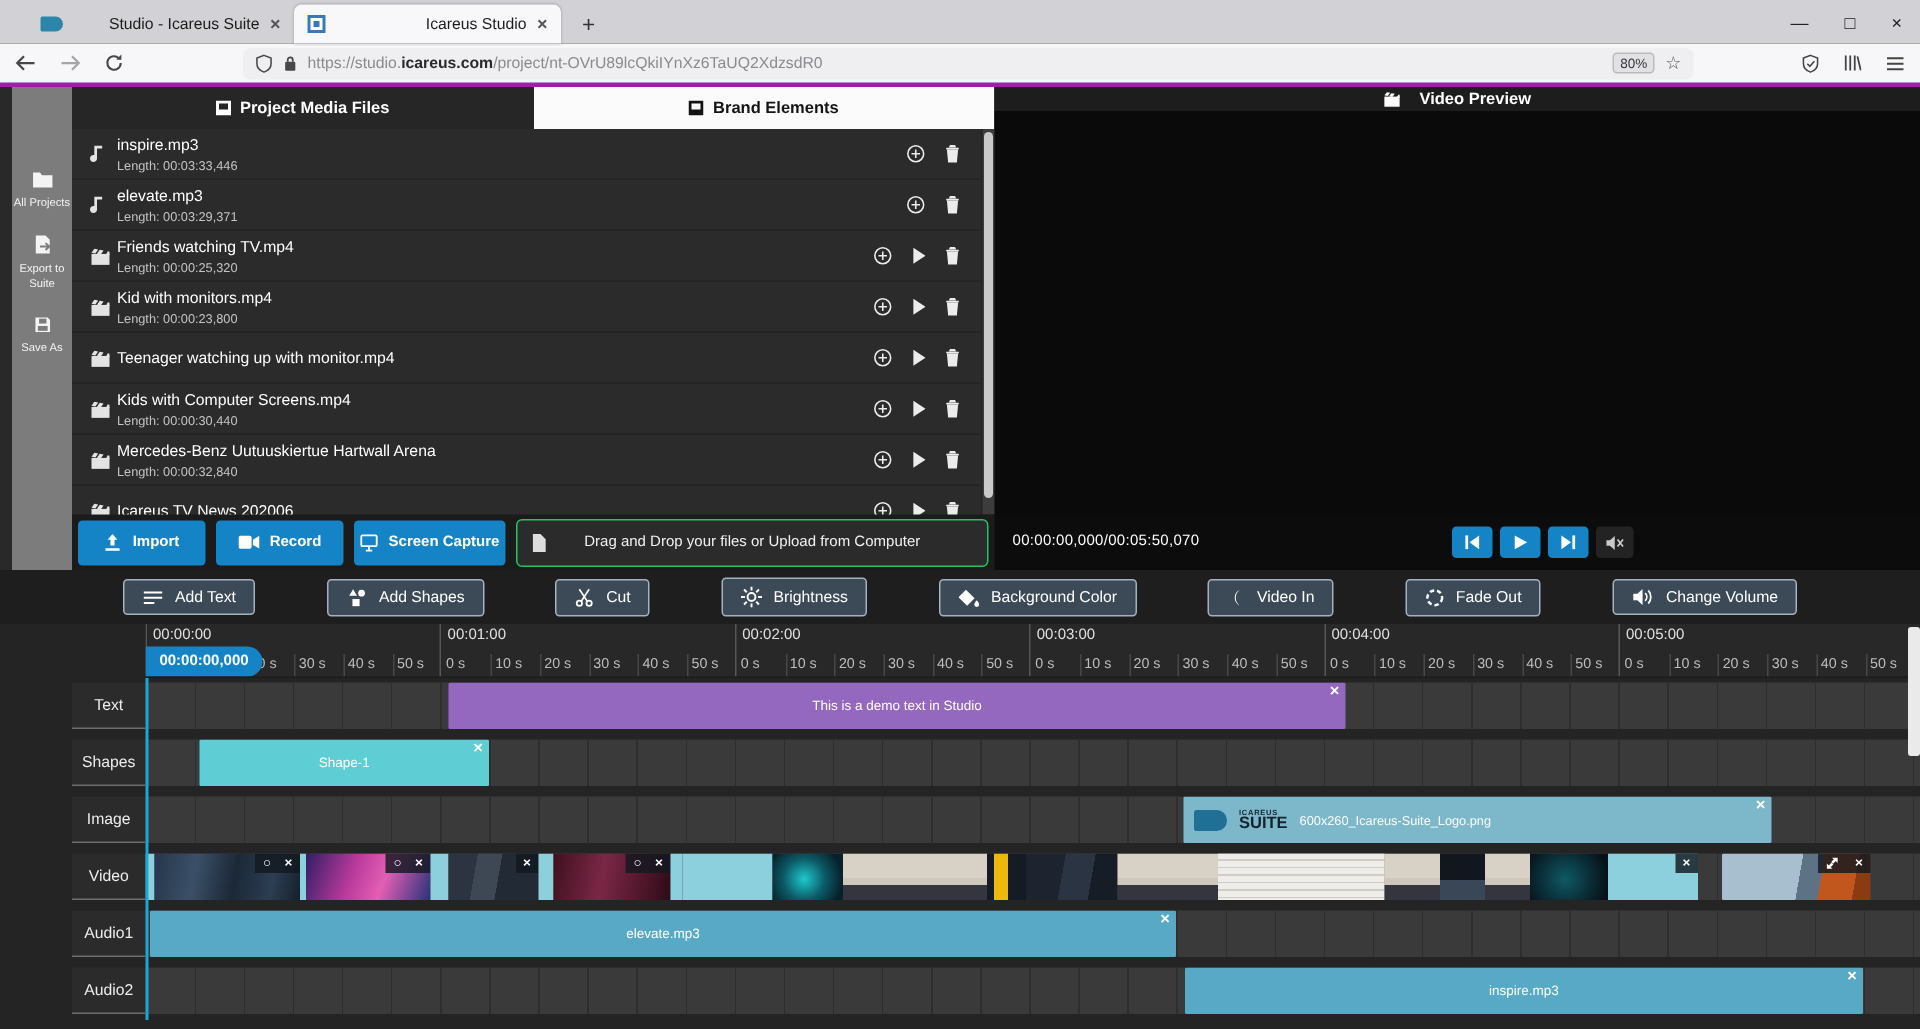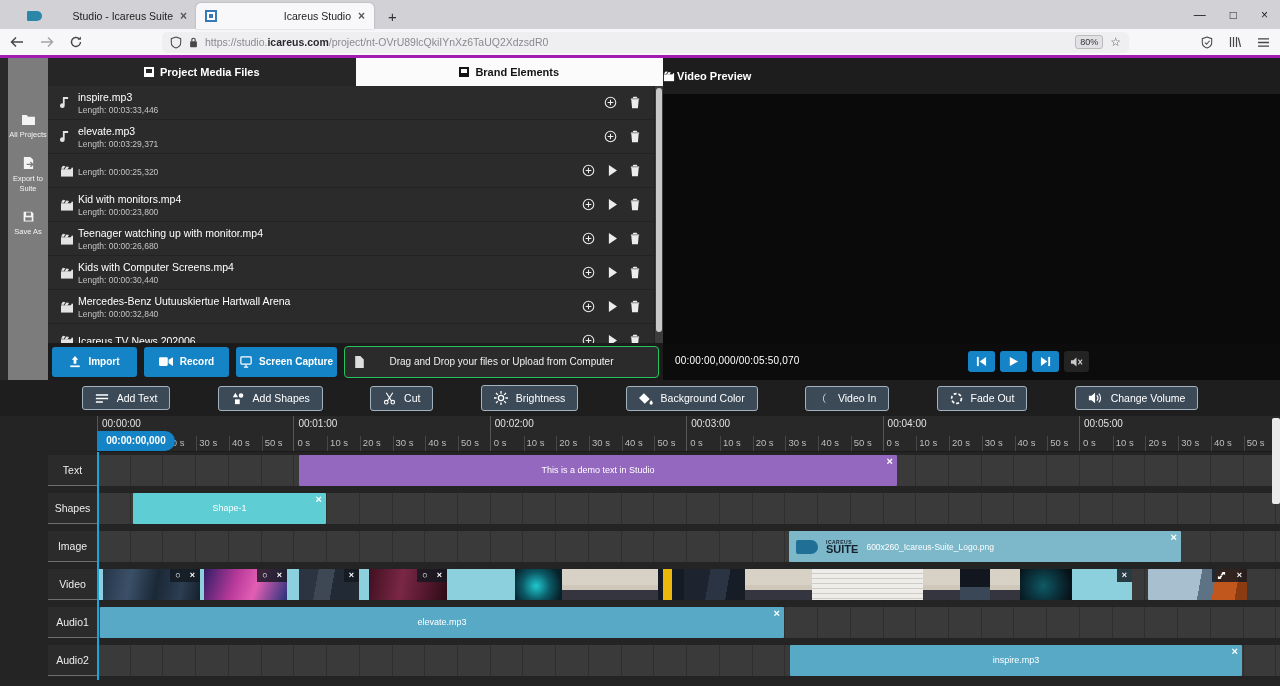--- a/index.html
+++ b/index.html
@@ -53,21 +53,21 @@
   .mbtn{display:flex;align-items:center;cursor:pointer;}
   .mscroll{position:absolute;right:0;top:0;width:8px;height:100%;background:#3c3c3c;}
   .mthumb{position:absolute;right:1px;top:2px;width:6px;height:95%;background:#c9c9c9;border-radius:3px;}
   .actions{height:37px;background:#1b1b1b;display:flex;align-items:center;gap:7px;padding:0 4px;}
   .abtn{width:85px;height:30px;background:#1584c7;border:none;border-radius:3px;color:#fff;font-size:10px;font-weight:bold;display:flex;align-items:center;justify-content:center;gap:7px;cursor:pointer;flex:none;}
   .dropzone{flex:1;height:32px;background:#2b2b2b;border:1px solid #22c55e;border-radius:4px;color:#f0f0f0;font-size:10px;display:flex;align-items:center;justify-content:center;position:relative;cursor:pointer;}
   .dropzone .dzic{position:absolute;left:10px;top:9px;color:#ddd;}
 
   
   .preview{flex:1;background:#0c0c0c;display:flex;flex-direction:column;}
-  .phead{height:36px;background:#1d1d1d;display:flex;align-items:center;gap:2px;color:#fff;font-size:11px;font-weight:bold;}
+  .phead{height:16px;background:#1d1d1d;display:flex;align-items:center;justify-content:center;gap:12px;color:#fff;font-size:11px;font-weight:bold;}
   .pbody{flex:1;background:#0a0a0a;}
   .pfoot{height:36px;position:relative;}
   .timecode{position:absolute;left:12px;top:11px;font-size:10px;color:#fff;letter-spacing:.2px;}
   .pctrl{position:absolute;left:305px;top:7px;display:flex;gap:5px;align-items:center;}
   .pbtn{width:27px;height:21px;background:#1584c7;border:none;border-radius:3px;color:#fff;display:flex;align-items:center;justify-content:center;cursor:pointer;}
   .pmute{width:25px;height:21px;background:#232323;border-radius:3px;color:#c9c9c9;display:flex;align-items:center;justify-content:center;cursor:pointer;}
 
   
   .toolbar{height:36px;background:#1e1e1e;display:flex;align-items:center;justify-content:space-around;padding:0 58px;}
   .tbtn{display:flex;align-items:center;gap:8px;background:#3c4a58;border:1px solid #a3b2bf;border-radius:3px;color:#fff;font-size:10.5px;padding:5px 12px;cursor:pointer;white-space:nowrap;}
@@ -308,20 +308,21 @@
   </div>
 
   <div class="mrow">
     <span class="mtype">
               <svg width="14" height="12" viewBox="0 0 16 14">
                 <rect x="1" y="5" width="14" height="8.5" fill="currentColor"></rect>
                 <path d="M1 4l2.2-3 3 .6-2.2 3zM7.4 1.8l3 .6-2.2 3-3-.6zM13.6 3l1.4.3V6h-3z" fill="currentColor"></path>
               </svg>
             </span>
     <div class="minfo">
+      <div class="mname">Friends watching TV.mp4</div>
       <div class="mlen">Length: 00:00:25,320</div>
     </div>
     <div class="mbtns">
       <span class="mbtn">
                 <svg width="13" height="13" viewBox="0 0 16 16">
                   <circle cx="8" cy="8" r="6.5" fill="none" stroke="currentColor" stroke-width="1.3"></circle>
                   <path d="M8 4.5v7M4.5 8h7" stroke="currentColor" stroke-width="1.3"></path>
                 </svg>
               </span>
       <span class="mbtn">
@@ -372,21 +373,20 @@
 
   <div class="mrow">
     <span class="mtype">
               <svg width="14" height="12" viewBox="0 0 16 14">
                 <rect x="1" y="5" width="14" height="8.5" fill="currentColor"></rect>
                 <path d="M1 4l2.2-3 3 .6-2.2 3zM7.4 1.8l3 .6-2.2 3-3-.6zM13.6 3l1.4.3V6h-3z" fill="currentColor"></path>
               </svg>
             </span>
     <div class="minfo">
       <div class="mname">Teenager watching up with monitor.mp4</div>
-      <div class="mlen">Length: 00:00:26,680</div>
     </div>
     <div class="mbtns">
       <span class="mbtn">
                 <svg width="13" height="13" viewBox="0 0 16 16">
                   <circle cx="8" cy="8" r="6.5" fill="none" stroke="currentColor" stroke-width="1.3"></circle>
                   <path d="M8 4.5v7M4.5 8h7" stroke="currentColor" stroke-width="1.3"></path>
                 </svg>
               </span>
       <span class="mbtn">
                 <svg width="9" height="11" viewBox="0 0 10 12">

